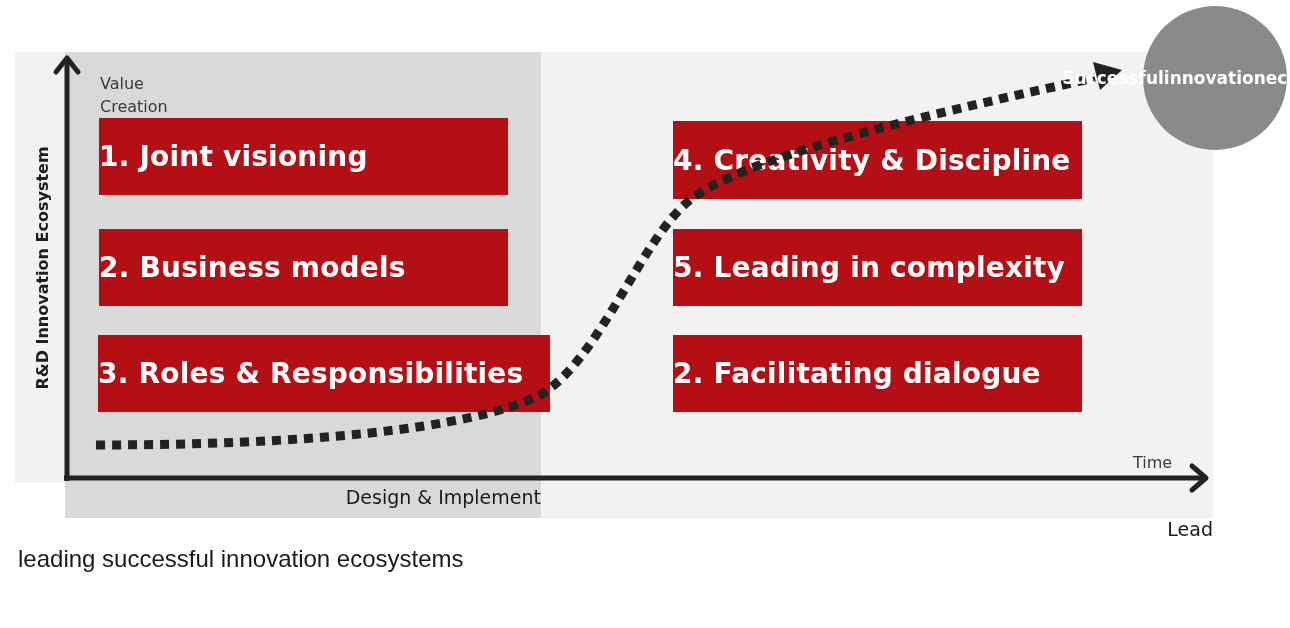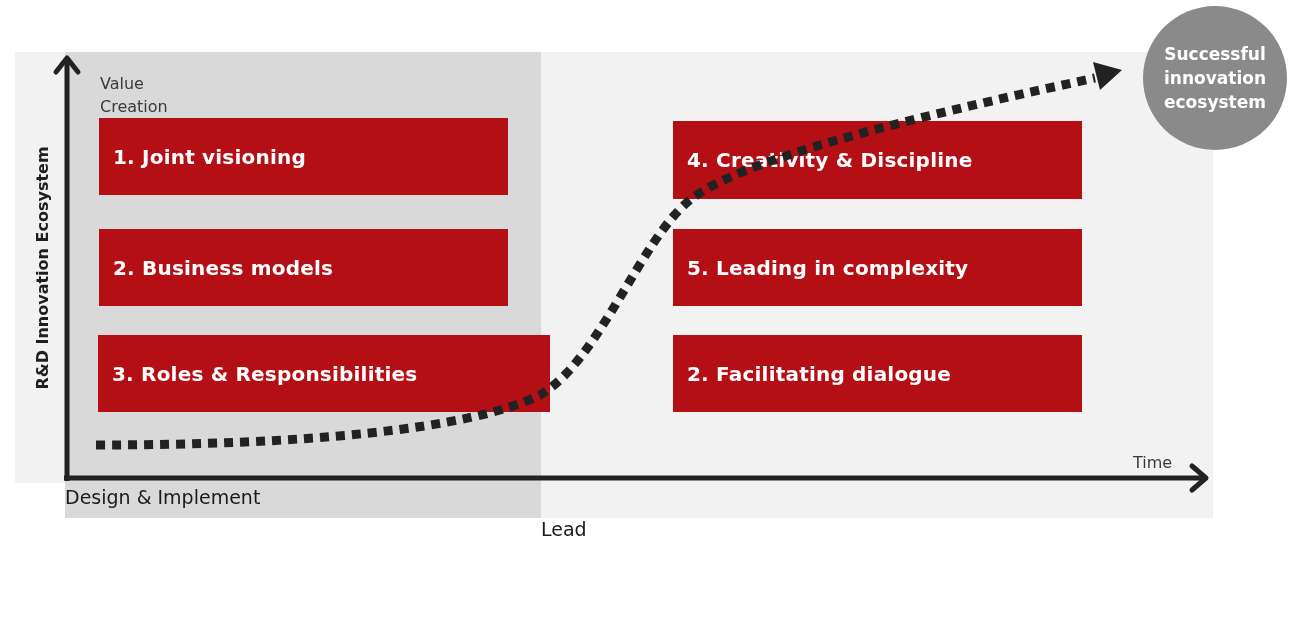--- a/index.html
+++ b/index.html
@@ -2,30 +2,30 @@
 <html><head>
   <meta charset="utf-8">
   <style>
     html, body { margin: 0; padding: 0; background: #ffffff; }
     body { width: 1290px; height: 628px; position: relative; overflow: hidden;
            font-family: "DejaVu Sans", sans-serif; }
     .abs { position: absolute; }
     .panel-light { left: 15px; top: 52px; width: 1198px; height: 431px; background: #f2f2f2; }
     .band-light { left: 65px; top: 483px; width: 1148px; height: 35px; background: #f2f2f2; }
     .panel-dark { left: 65px; top: 52px; width: 476px; height: 466px; background: #d9d9d9; }
-    .red-box { background: #b50f16; color: #ffffff; font-weight: bold; font-size: 20px;
-               display: flex; align-items: center; padding-left: 14px; box-sizing: border-box;
+    .red-box { background: #b50f16; color: #ffffff; font-weight: bold; font-size: 28px;
+               display: flex; align-items: center; box-sizing: border-box;
                letter-spacing: 0.2px; }
     .axis-label { color: #3a3a3a; font-size: 16px; line-height: 23px; }
     .y-title { left: 42px; top: 268px; transform: translate(-50%, -50%) rotate(-90deg);
                font-size: 16px; font-weight: bold; color: #1e1e1e; white-space: nowrap; }
-    .phase-label { font-size: 19px; color: #1a1a1a; text-align: left; }
+    .phase-label { font-size: 19px; color: #1a1a1a; text-align: right; }
     .circle { left: 1143px; top: 6px; width: 144px; height: 144px; border-radius: 50%;
               background: #8a8a8a; color: #ffffff; font-weight: bold; font-size: 17px;
-              display: flex; flex-direction: column; align-items: center; justify-content: center;
+              display: flex; align-items: center; justify-content: center;
               line-height: 24px; }
     .caption { left: 18px; top: 542px; width: 1260px; font-size: 24px; line-height: 33px;
                color: #1a1a1a; font-family: "Liberation Sans", sans-serif; }
     svg { position: absolute; left: 0; top: 0; }
   </style>
 </head>
 <body>
 
 <div class="abs panel-light"></div>
 <div class="abs band-light"></div>
@@ -73,13 +73,14 @@
 <div class="abs phase-label" style="left:65px; top:486px; width:476px;">Design &amp; Implement</div>
 <div class="abs phase-label" style="left:541px; top:486px; width:672px;margin-top:32px;">Lead</div>
 
 <div class="abs circle">
   <span>Successful</span>
   <span>innovation</span>
   <span>ecosystem</span>
 </div>
 
 <div class="abs caption">
+  <div>leading successful innovation ecosystems</div>
 </div>
 
 </body></html>

